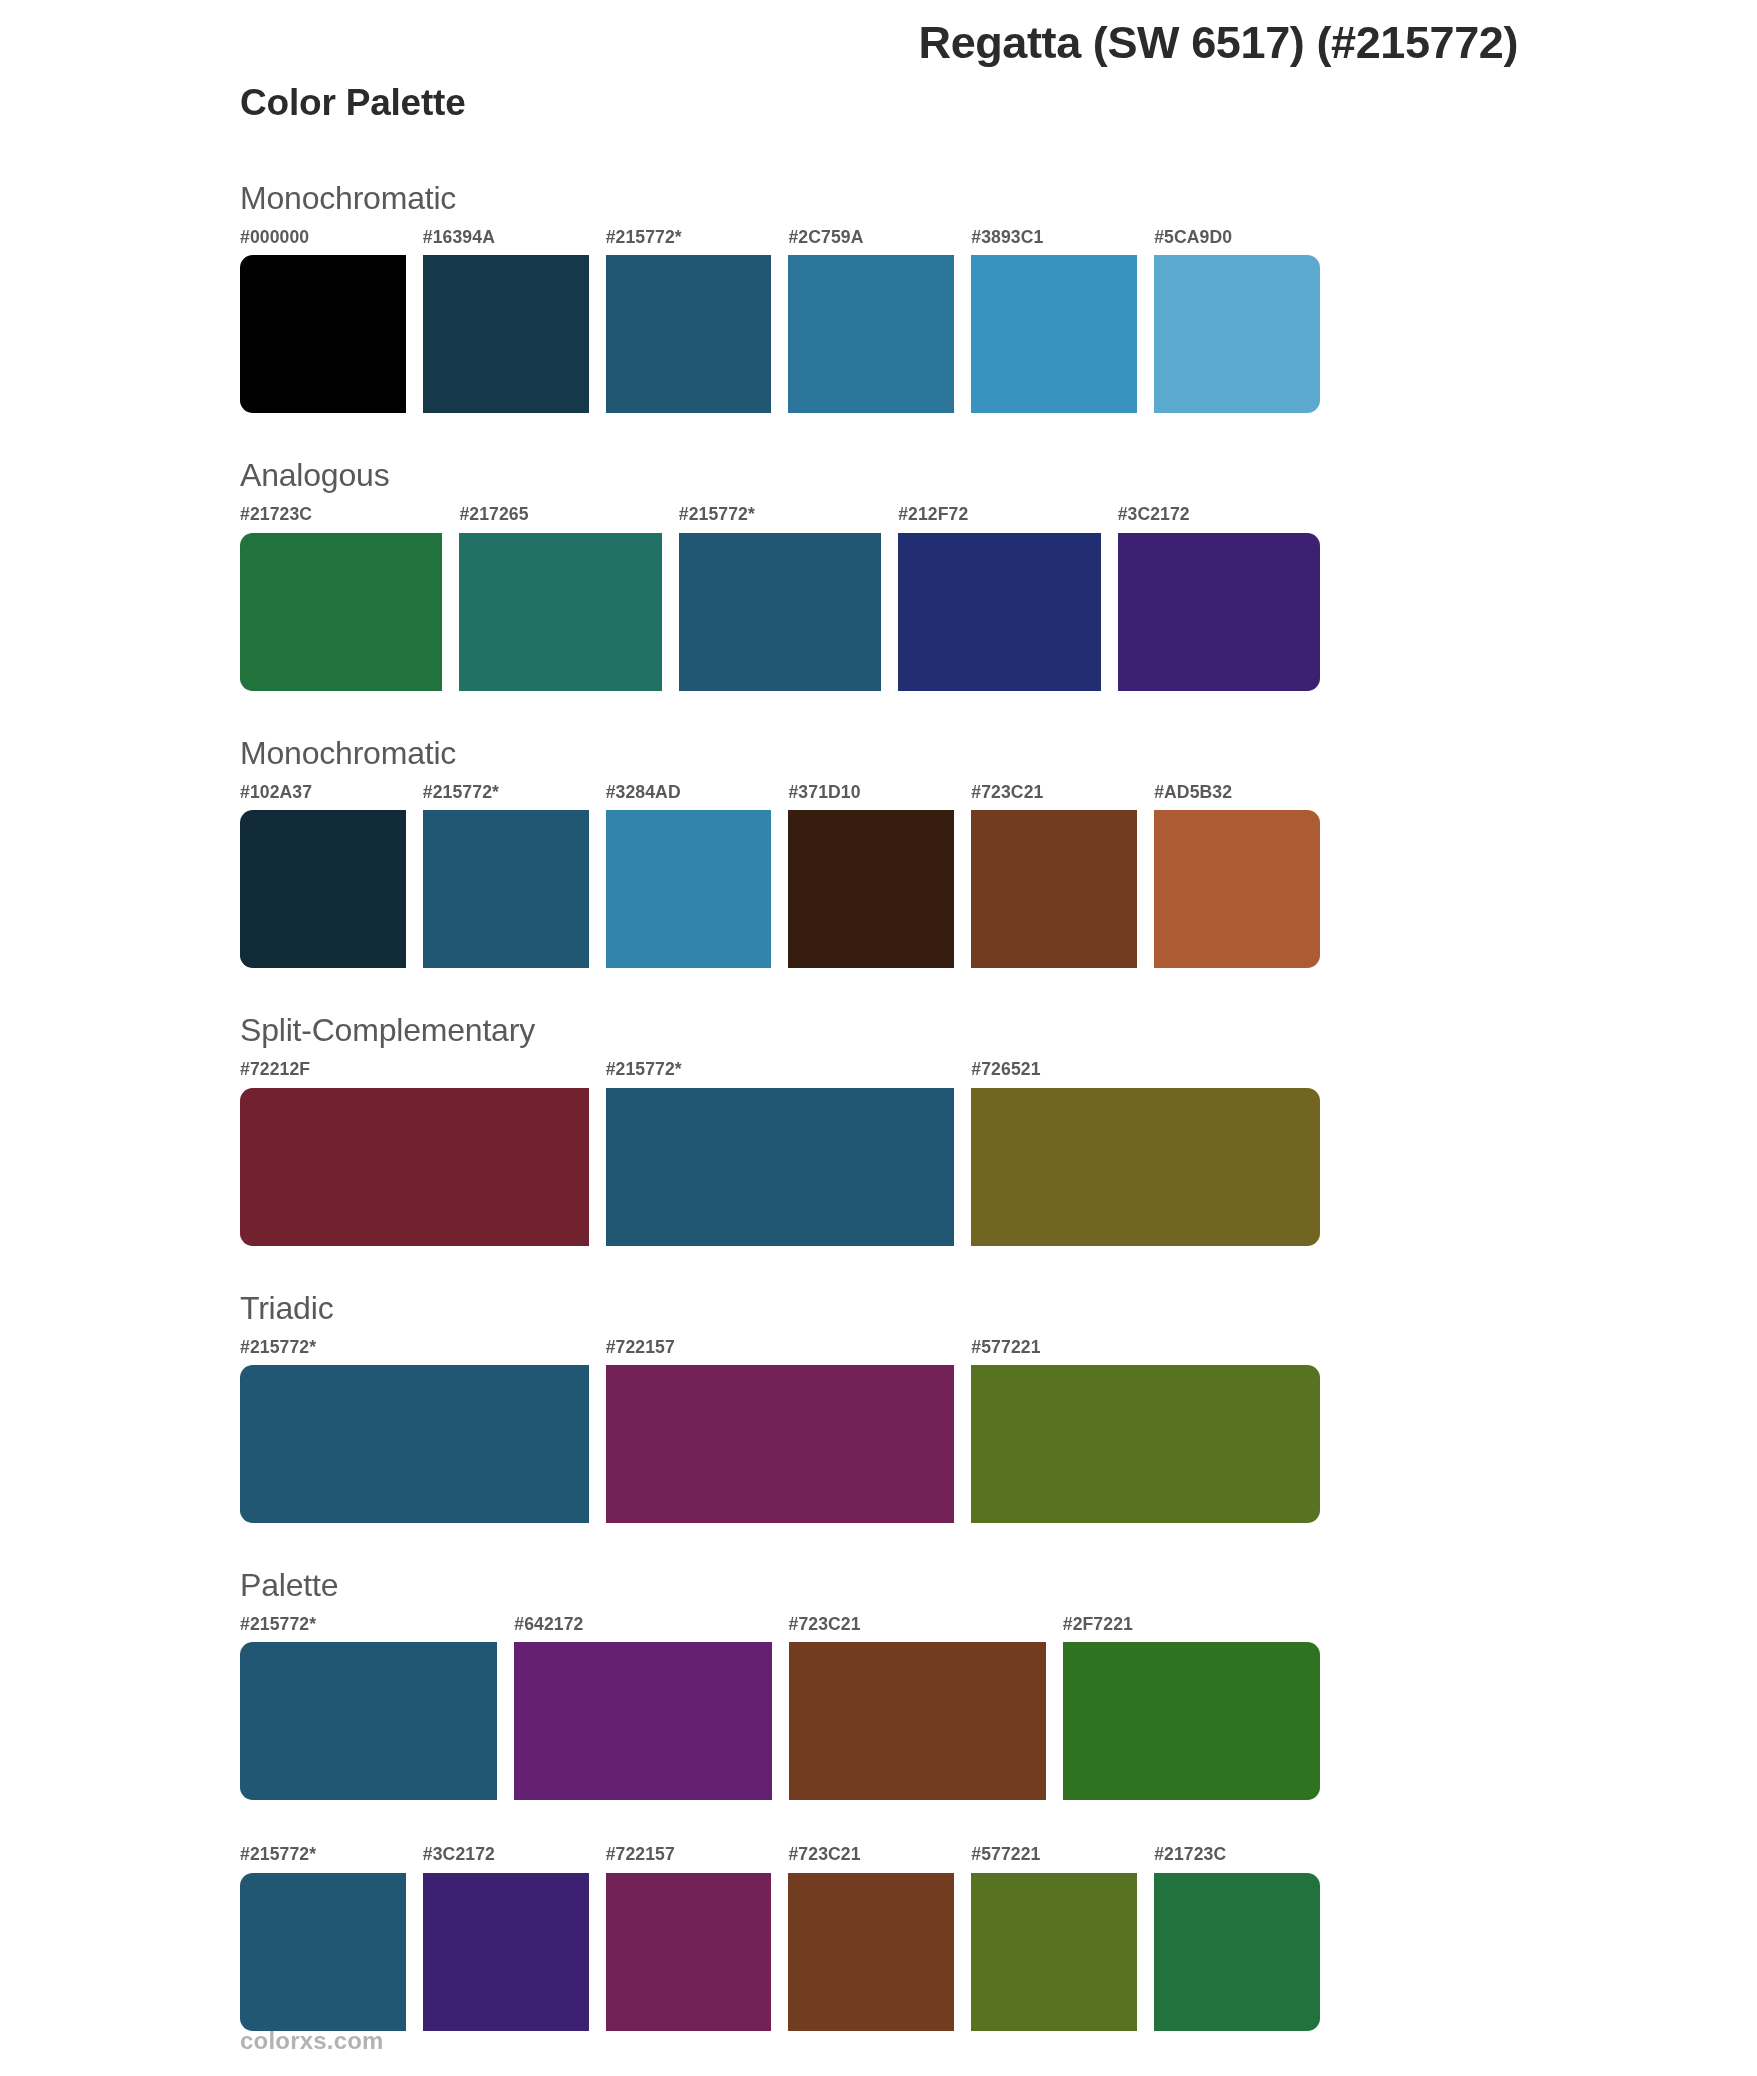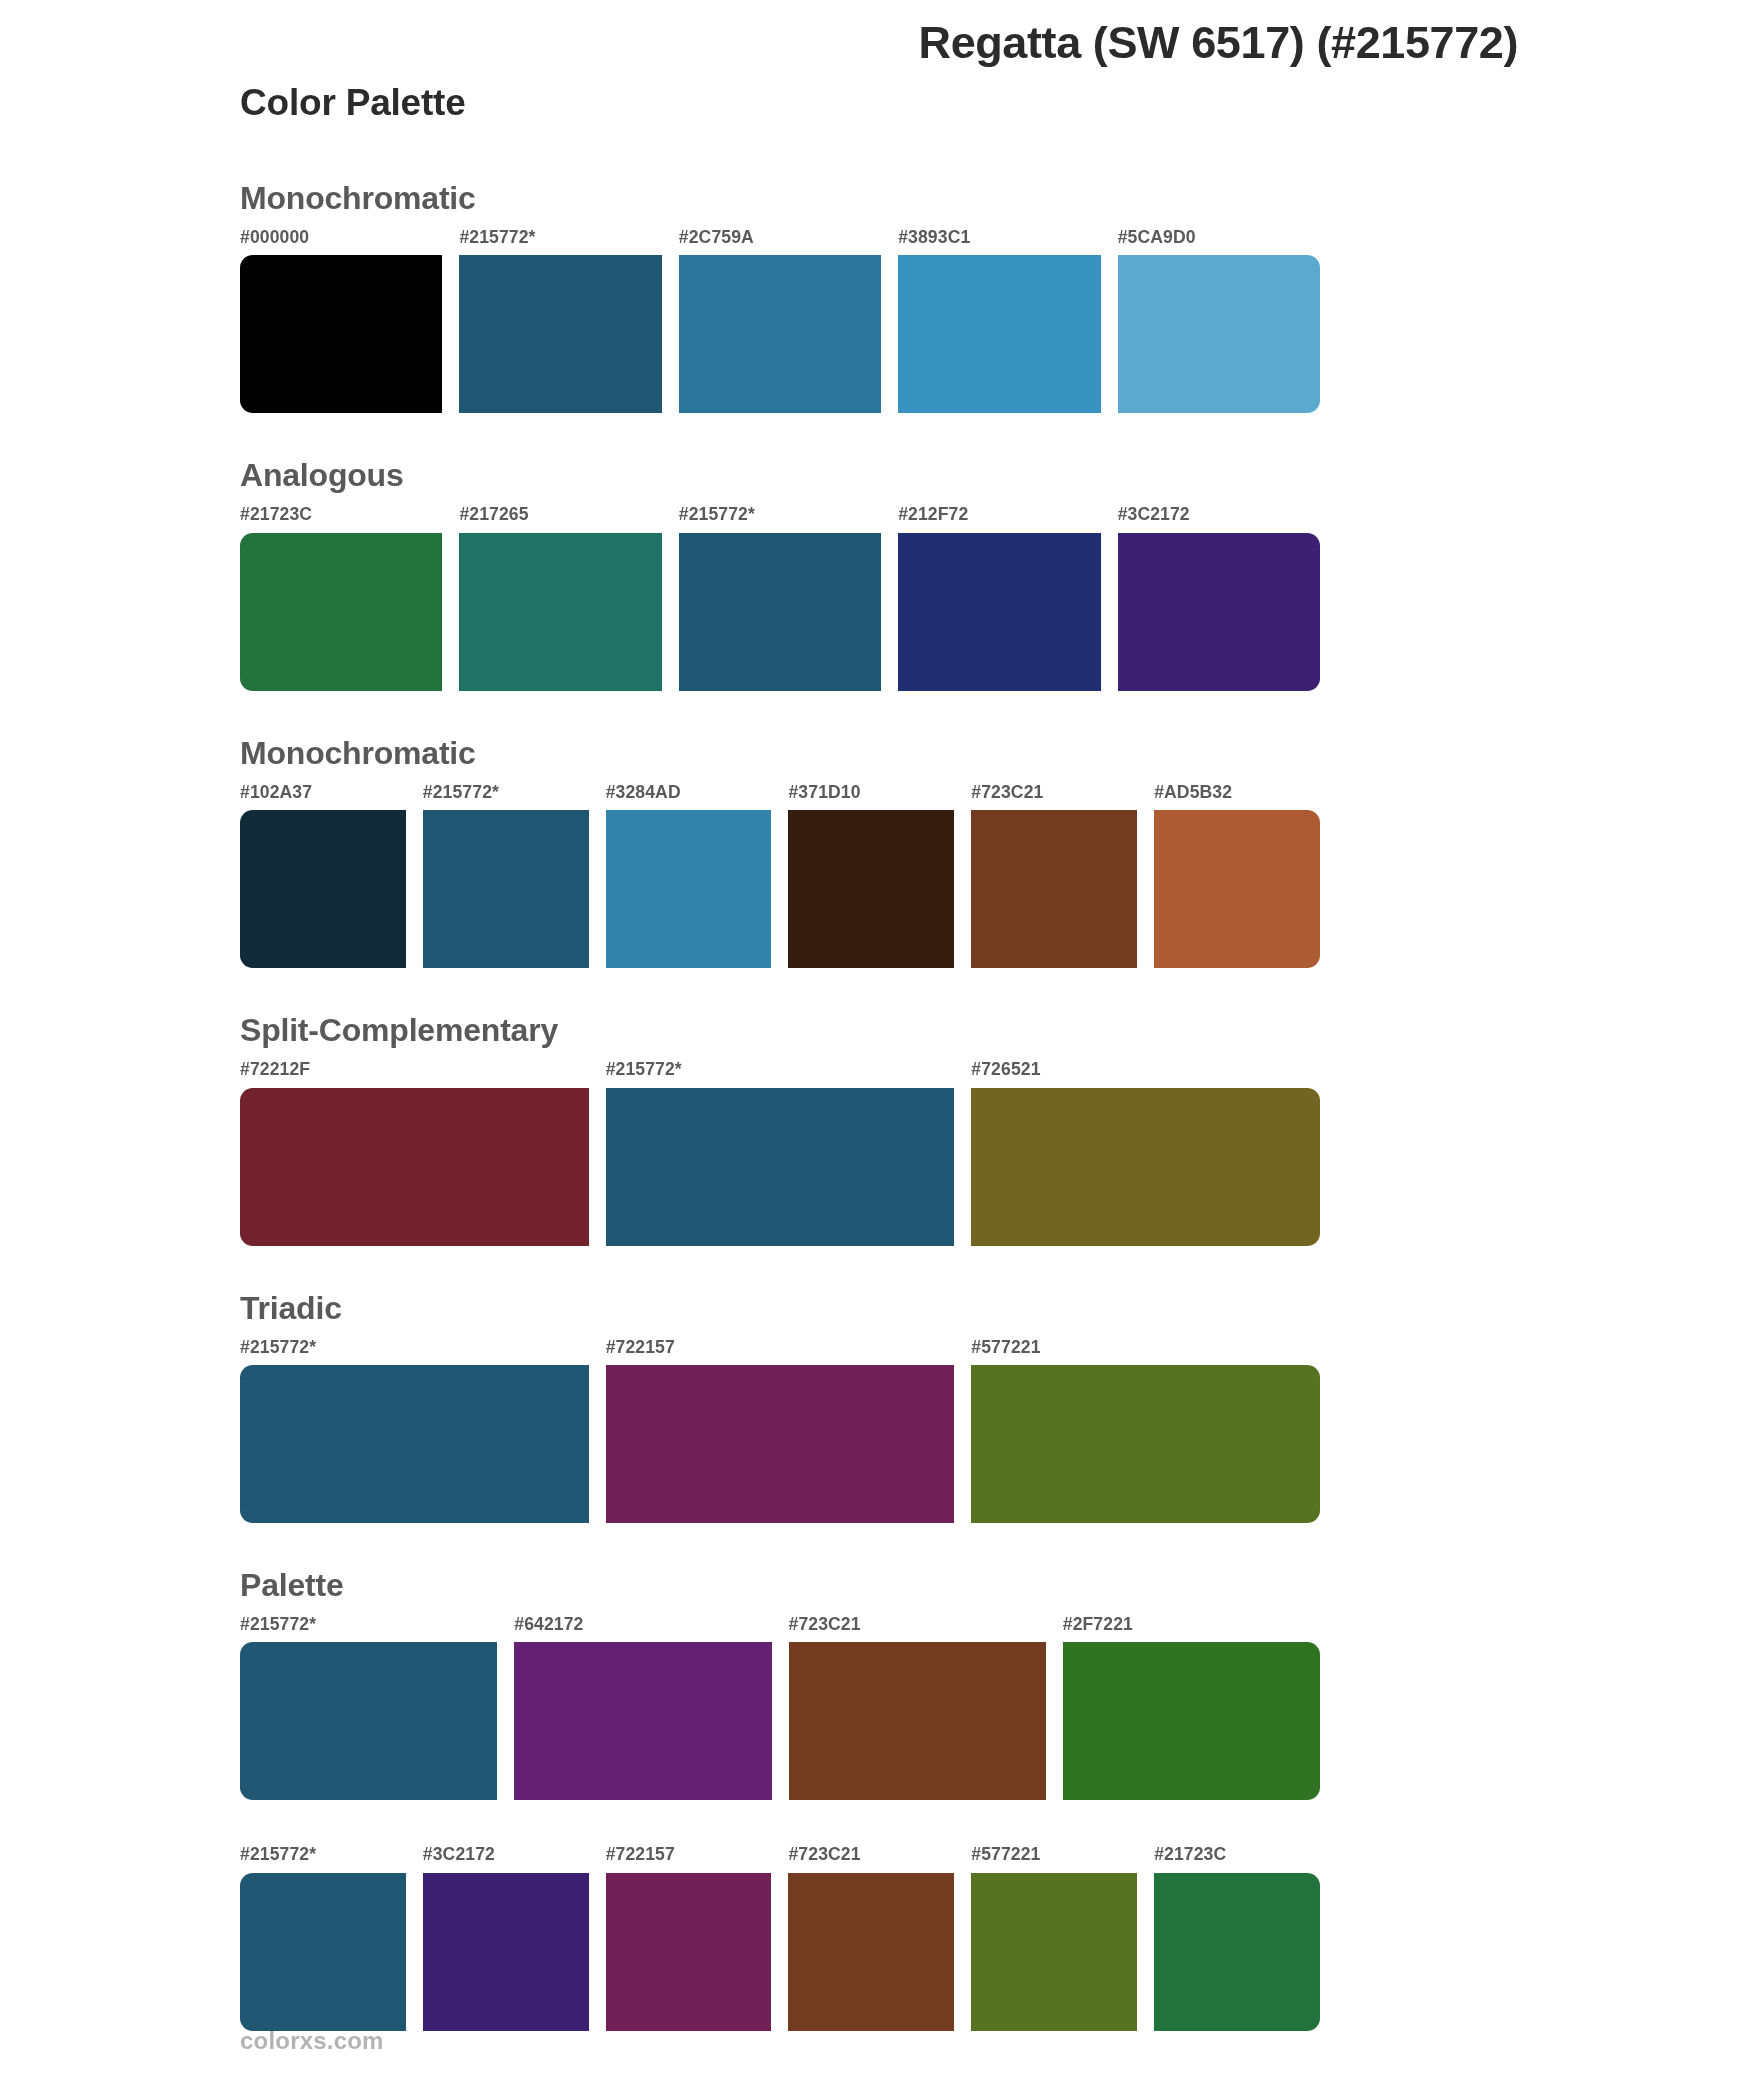--- a/index.html
+++ b/index.html
@@ -61,21 +61,21 @@
     width: 1080px;
   }
 
   .section {
     position: relative;
     margin-bottom: 0;
   }
 
   .section-title {
     font-size: 32px;
-    font-weight: bold;
+    font-weight: normal;
     color: #595959;
     letter-spacing: -0.2px;
     line-height: 1;
     margin: 0 0 15px 0;
     white-space: nowrap;
   }
 
   .swatch-row {
     position: relative;
     display: flex;
@@ -142,20 +142,24 @@
 
   <div class="sections" id="sections-root">
       <div class="section">
         <div class="section-title">Monochromatic</div>
         <div class="swatch-row">
           <div class="swatch">
             <div class="swatch-label">#000000</div>
             <div class="swatch-chip" style="background-color: rgb(0, 0, 0);"></div>
           </div>
           <div class="swatch">
+            <div class="swatch-label">#16394A</div>
+            <div class="swatch-chip" style="background-color: rgb(22, 57, 74);"></div>
+          </div>
+          <div class="swatch">
             <div class="swatch-label">#215772*</div>
             <div class="swatch-chip" style="background-color: rgb(33, 87, 114);"></div>
           </div>
           <div class="swatch">
             <div class="swatch-label">#2C759A</div>
             <div class="swatch-chip" style="background-color: rgb(44, 117, 154);"></div>
           </div>
           <div class="swatch">
             <div class="swatch-label">#3893C1</div>
             <div class="swatch-chip" style="background-color: rgb(56, 147, 193);"></div>

